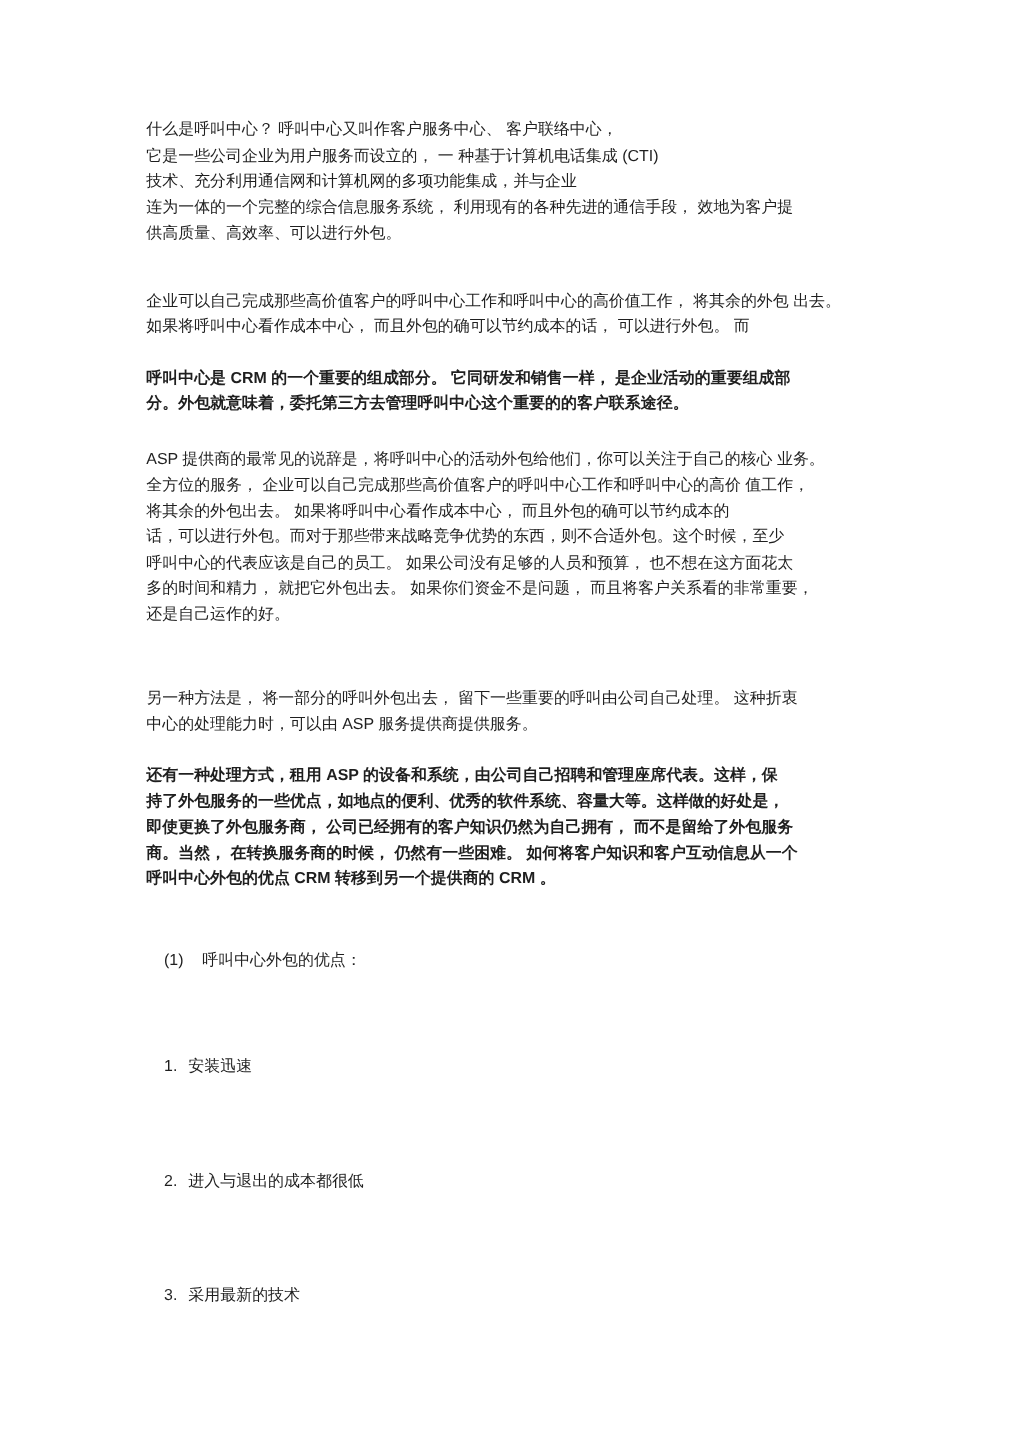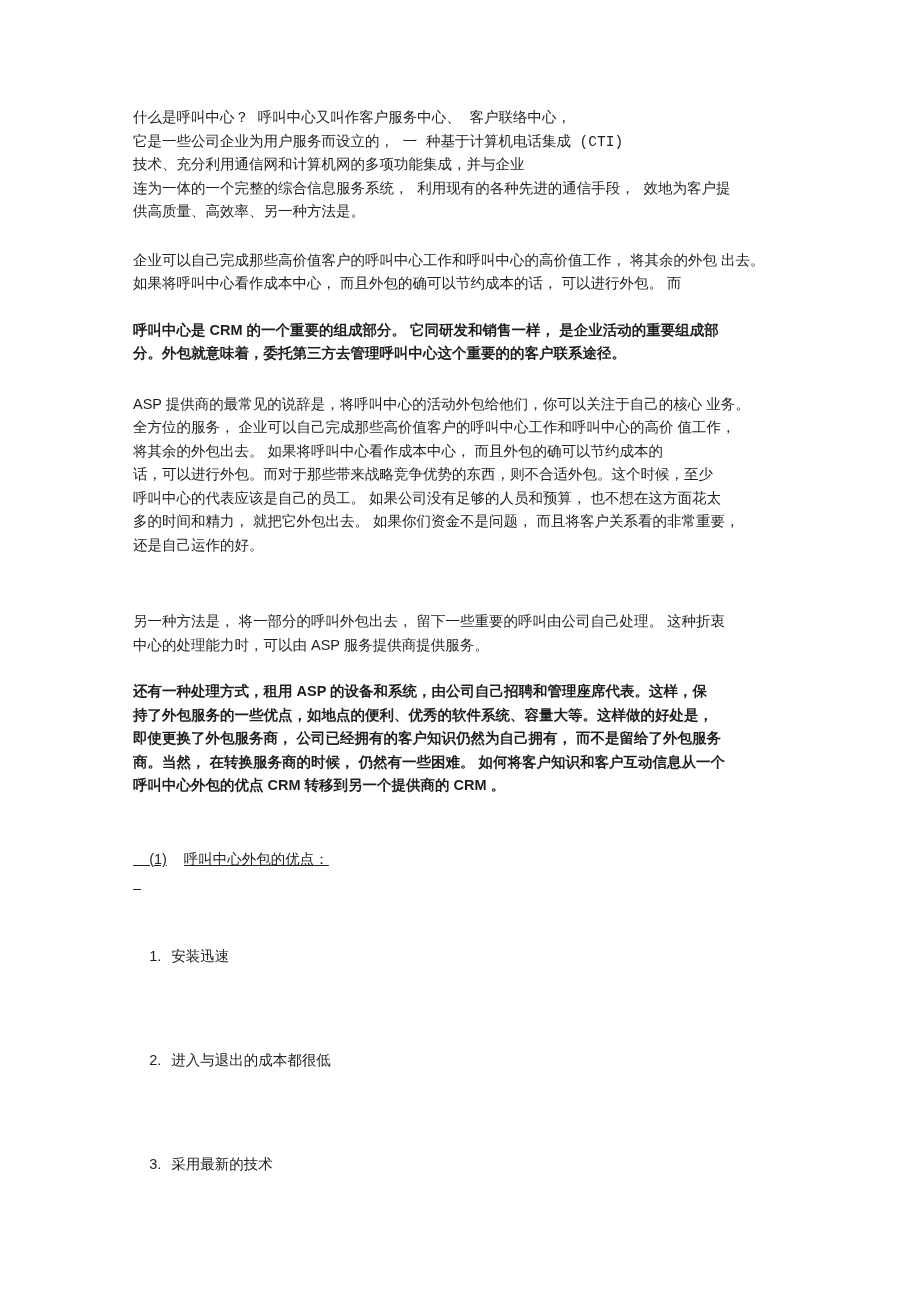--- a/index.html
+++ b/index.html
@@ -23,27 +23,26 @@
     font-size: 14.5px;
     line-height: 23.5px;
     font-weight: 400;
   }
   .para { margin: 0; }
   .line {
     display: block;
     white-space: pre;
   }
   .gap-23 { margin-bottom: 23px; }
-  .gap-24 { margin-bottom: 24px; font-family: Liberation Mono, monospace; }
+  .gap-24 { margin-bottom: 38px; }
   .gap-27 { margin-bottom: 27px; font-weight: bold; }
   .gap-53 { margin-bottom: 53px; }
   .list-heading {
     white-space: pre;
     margin-bottom: 26px;
-    text-decoration: underline;
   }
   .list-heading .num { margin-right: 17px; }
   .list-item {
     white-space: pre;
     margin-bottom: 33.5px;
   }
   .list-item .num {
     display: inline-block;
     min-width: 12px;
     margin-right: 10px;
@@ -52,21 +51,21 @@
 </head>
 <body style="background: rgb(255, 255, 255);">
 
 <div class="doc" style="color: rgb(31, 31, 31);">
 
   <p class="para gap-24">
     <span class="line">什么是呼叫中心？ 呼叫中心又叫作客户服务中心、 客户联络中心，</span>
     <span class="line">它是一些公司企业为用户服务而设立的， 一 种基于计算机电话集成 (CTI)</span>
     <span class="line">技术、充分利用通信网和计算机网的多项功能集成，并与企业</span>
     <span class="line">连为一体的一个完整的综合信息服务系统， 利用现有的各种先进的通信手段， 效地为客户提</span>
-    <span class="line">供高质量、高效率、另一种方法是。</span>
+    <span class="line">供高质量、高效率、可以进行外包。</span>
   </p>
 
   <p class="para gap-23">
     <span class="line">企业可以自己完成那些高价值客户的呼叫中心工作和呼叫中心的高价值工作， 将其余的外包 出去。</span>
     <span class="line">如果将呼叫中心看作成本中心， 而且外包的确可以节约成本的话， 可以进行外包。 而</span>
   </p>
 
   <p class="para gap-27">
     <span class="line">呼叫中心是 CRM 的一个重要的组成部分。 它同研发和销售一样， 是企业活动的重要组成部</span>
     <span class="line">分。外包就意味着，委托第三方去管理呼叫中心这个重要的的客户联系途径。</span>

